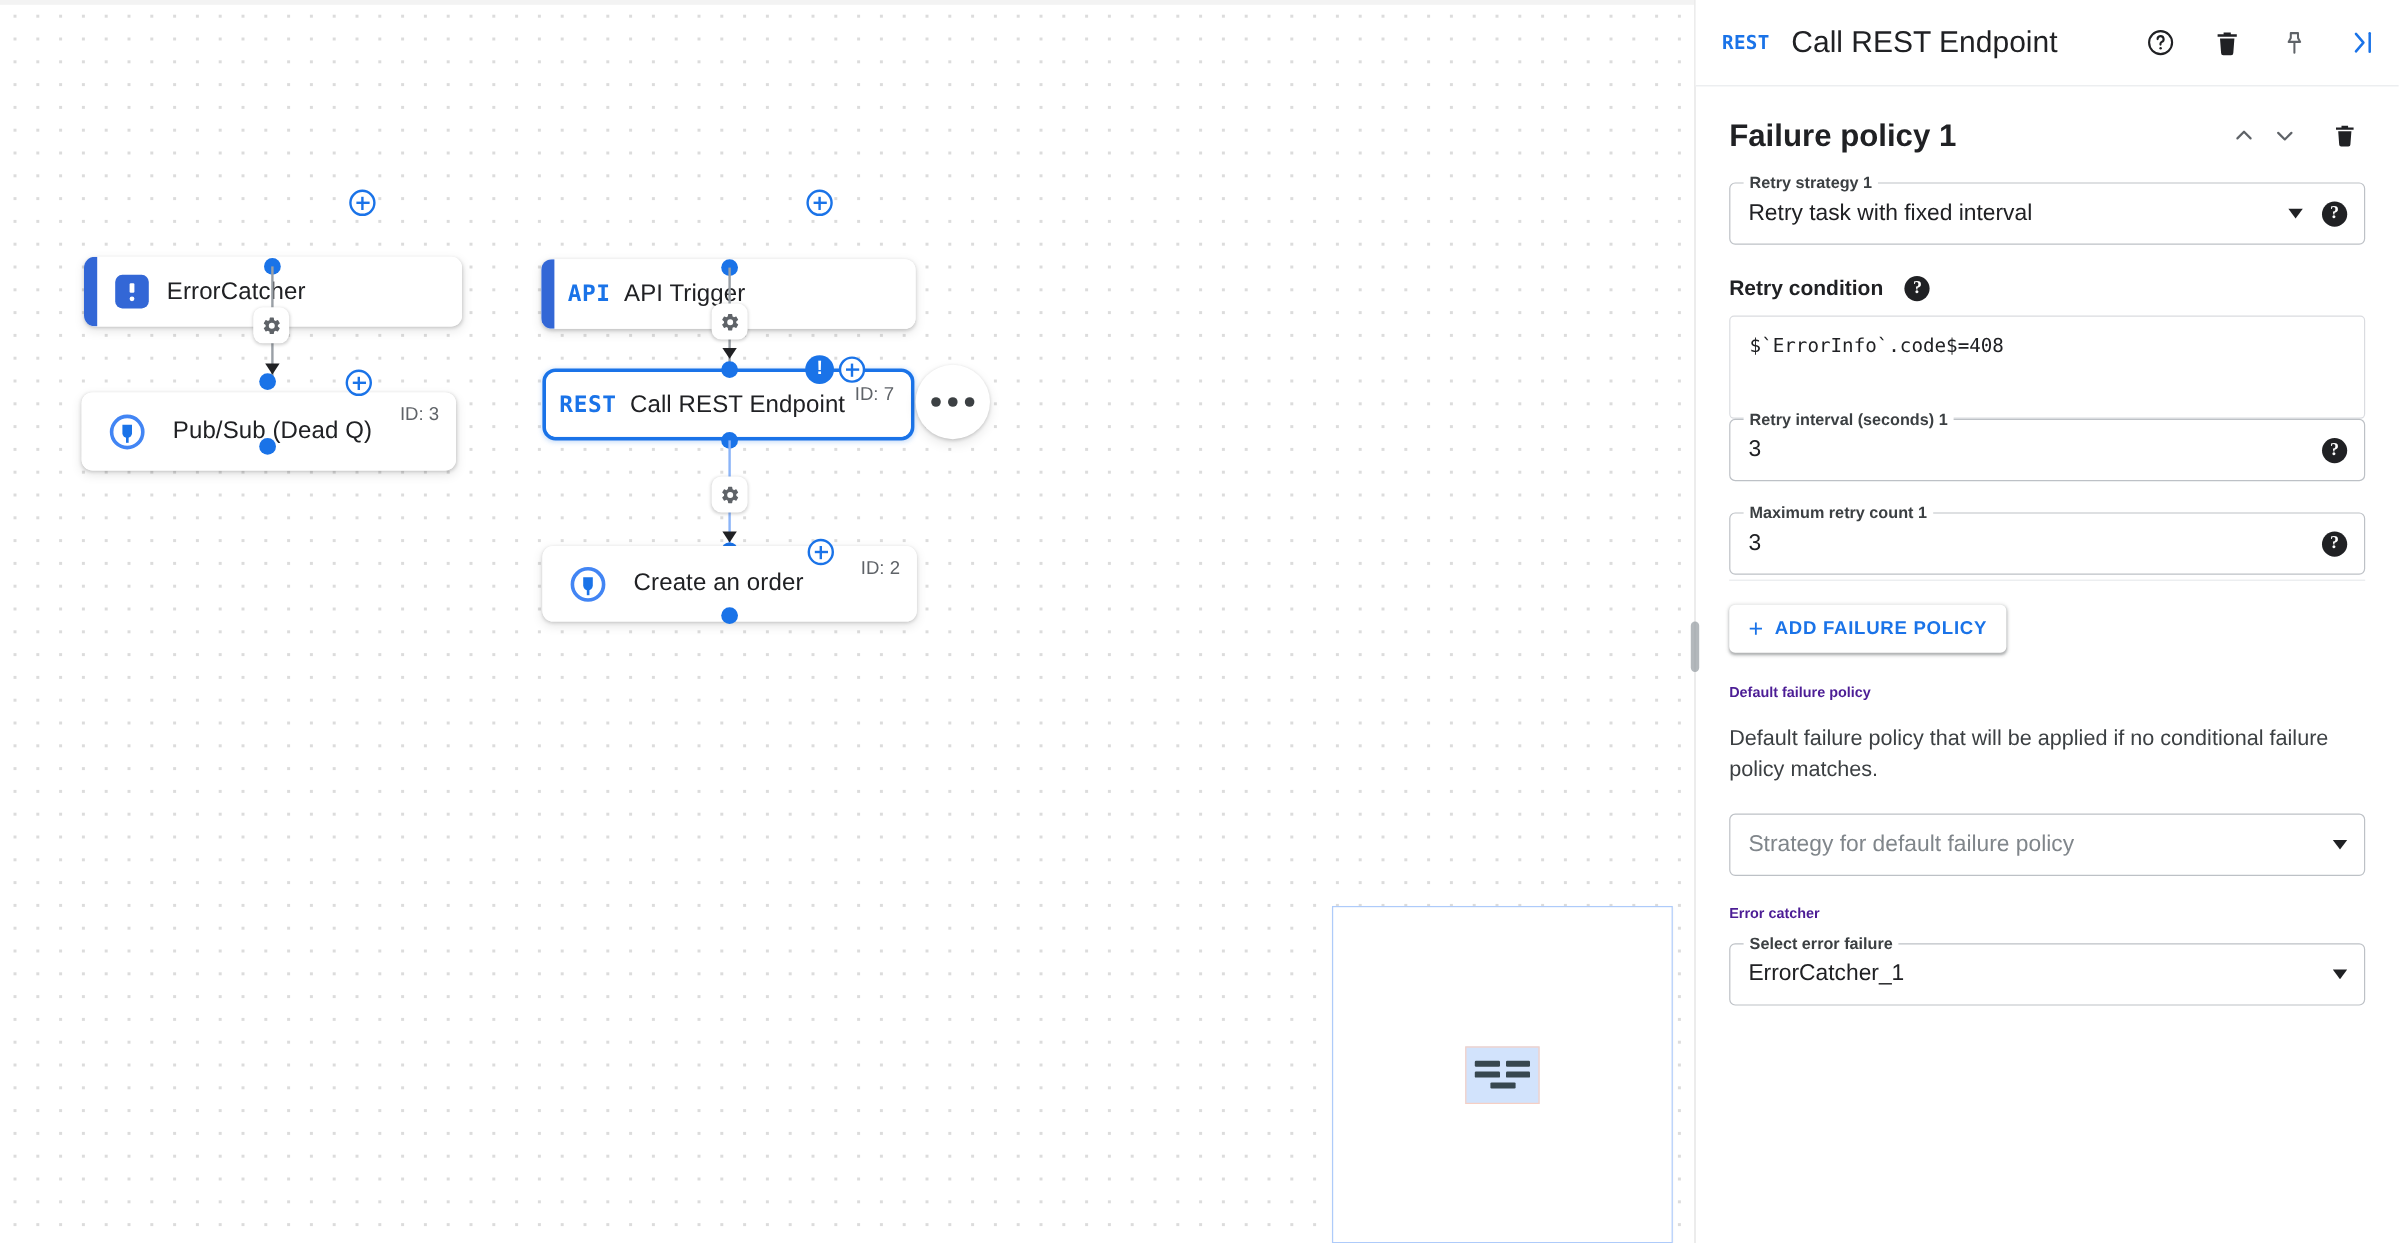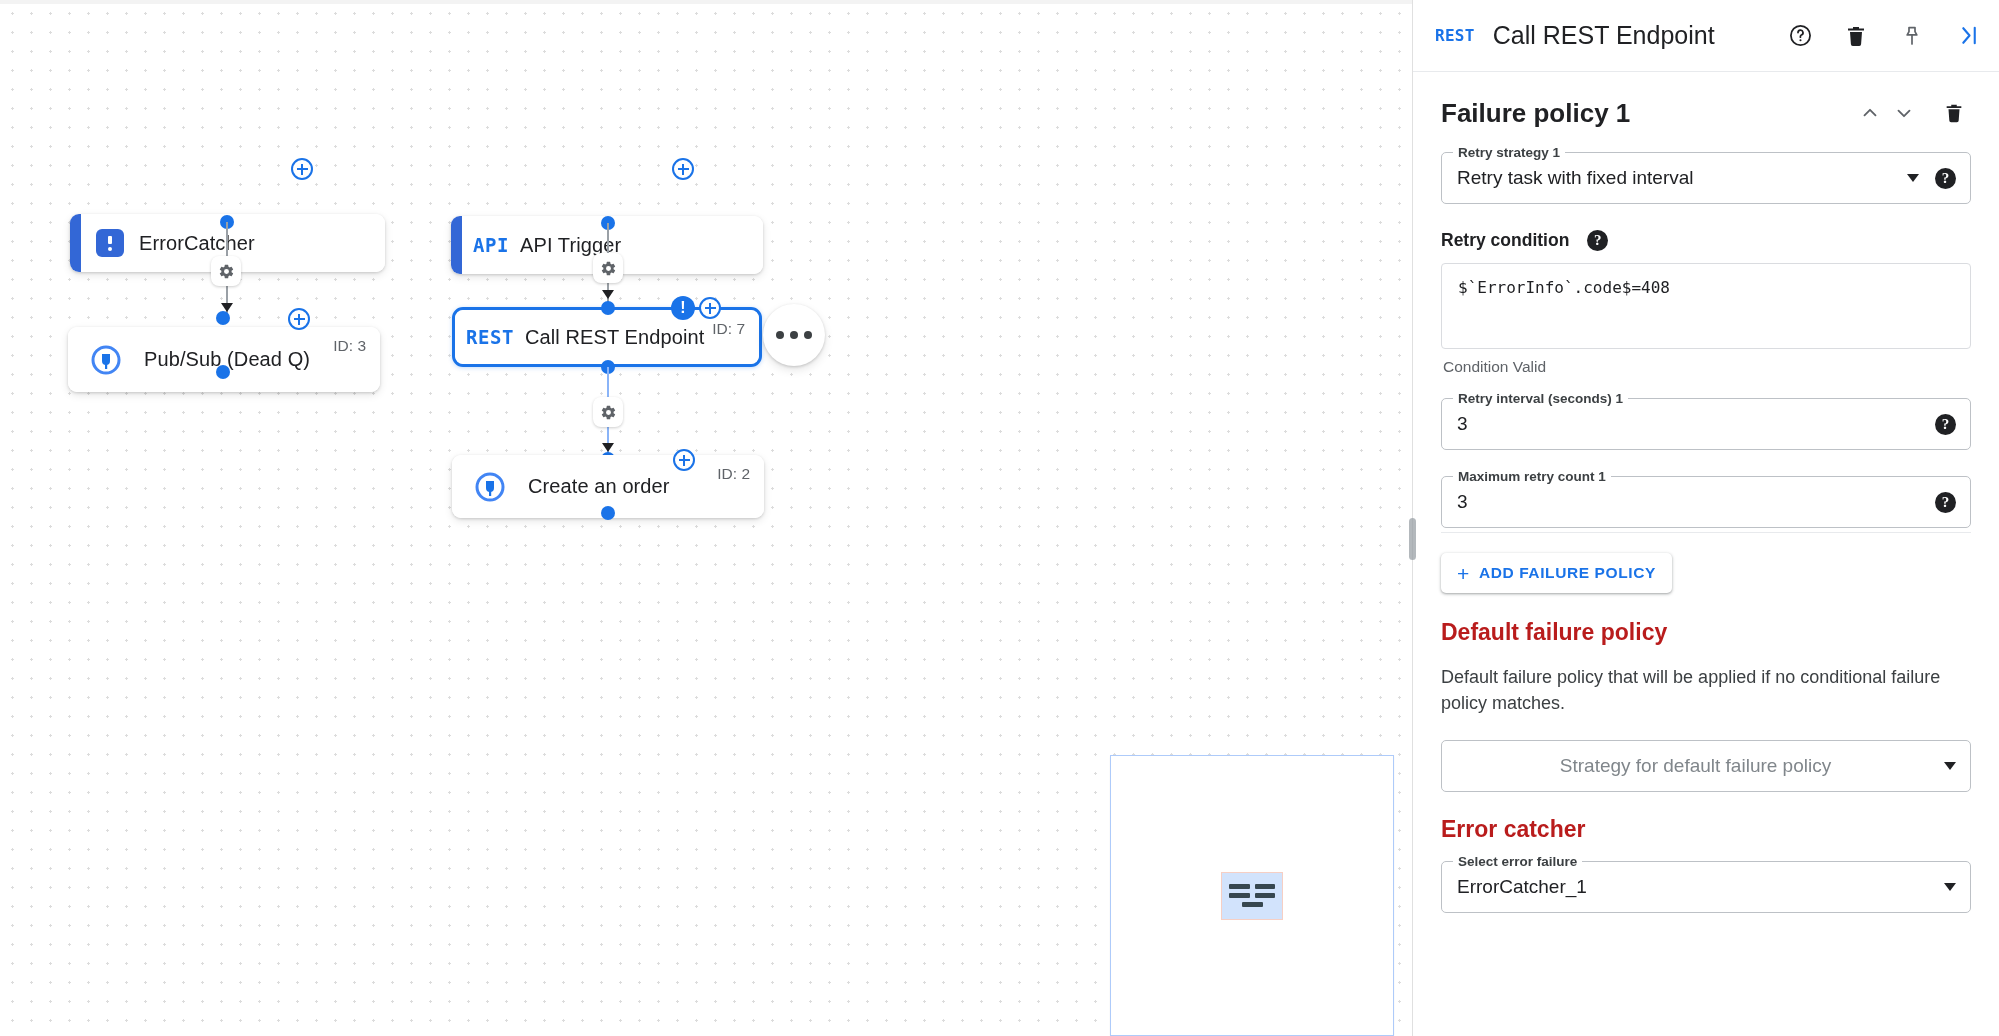--- a/index.html
+++ b/index.html
@@ -188,21 +188,21 @@
 
   .btn-add {
     display:inline-flex; align-items:center; gap:9px;
     height:40px; padding: 0 16px; border-radius:5px;
     background:#fff; box-shadow: 0 1px 2px rgba(60,64,67,.3), 0 1px 3px 1px rgba(60,64,67,.15);
     color:#1a73e8; font-size:15.5px; font-weight:700; letter-spacing:.6px; cursor:pointer;
     border:none;
   }
   .btn-add .pl { font-size:21px; font-weight:400; line-height:1; }
 
-  .sub-h { font-size:23px; font-weight:700; color:#b91c1c; margin: 26px 0 18px 0; }
+  .sub-h { font-size:12px; font-weight:700; color:#4c1d95; margin: 26px 0 18px 0; }
   .sub-p { font-size:18px; color:#3c4043; line-height:1.45; margin: 0 0 24px 0; }
 </style>
 </head>
 <body>
 
 <div id="app">
 
   <div class="canvas">
     <div class="canvas-topline"></div>
 
@@ -396,21 +396,20 @@
       </div>
 
       
       <div class="label-row">
         <span class="lbl">Retry condition</span>
         <span class="helpdot">?</span>
       </div>
       <div class="code-area">
         <span>$`ErrorInfo`.code$=408</span>
       </div>
-      <div class="cond-valid">Condition Valid</div>
 
       
       <div class="field">
         <div class="box">
           <span class="legend">Retry interval (seconds) 1</span>
           <span class="value">3</span>
           <span class="helpdot">?</span>
         </div>
       </div>
 
@@ -426,21 +425,21 @@
       <div class="hr"></div>
 
       <button class="btn-add">
         <span class="pl">+</span>
         <span>ADD FAILURE POLICY</span>
       </button>
 
       <div class="sub-h">Default failure policy</div>
       <p class="sub-p">Default failure policy that will be applied if no conditional failure policy matches.</p>
 
-      <div class="field" style="margin-bottom:6px;text-align:center;">
+      <div class="field" style="margin-bottom:6px;">
         <div class="box">
           <span class="value placeholder">Strategy for default failure policy</span>
           <span class="caret"></span>
         </div>
       </div>
 
       <div class="sub-h" style="margin-top:24px;">Error catcher</div>
 
       <div class="field">
         <div class="box">

